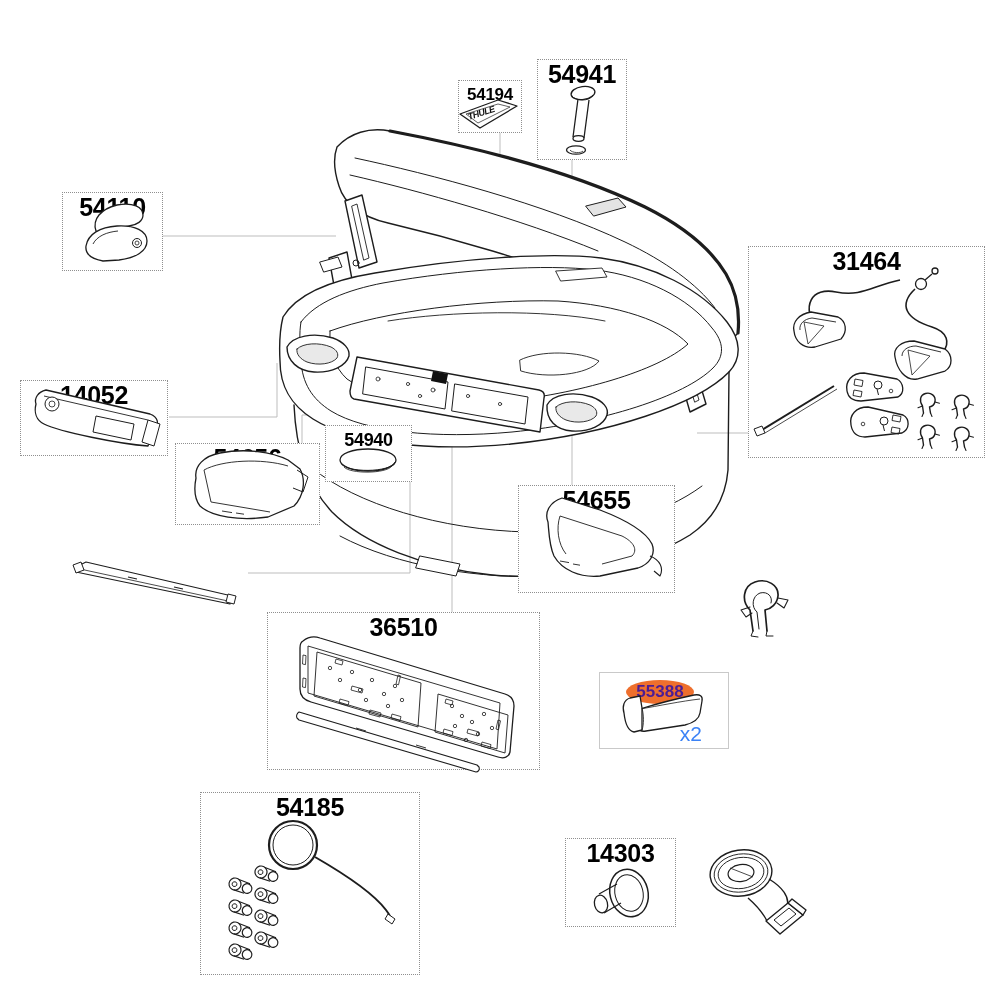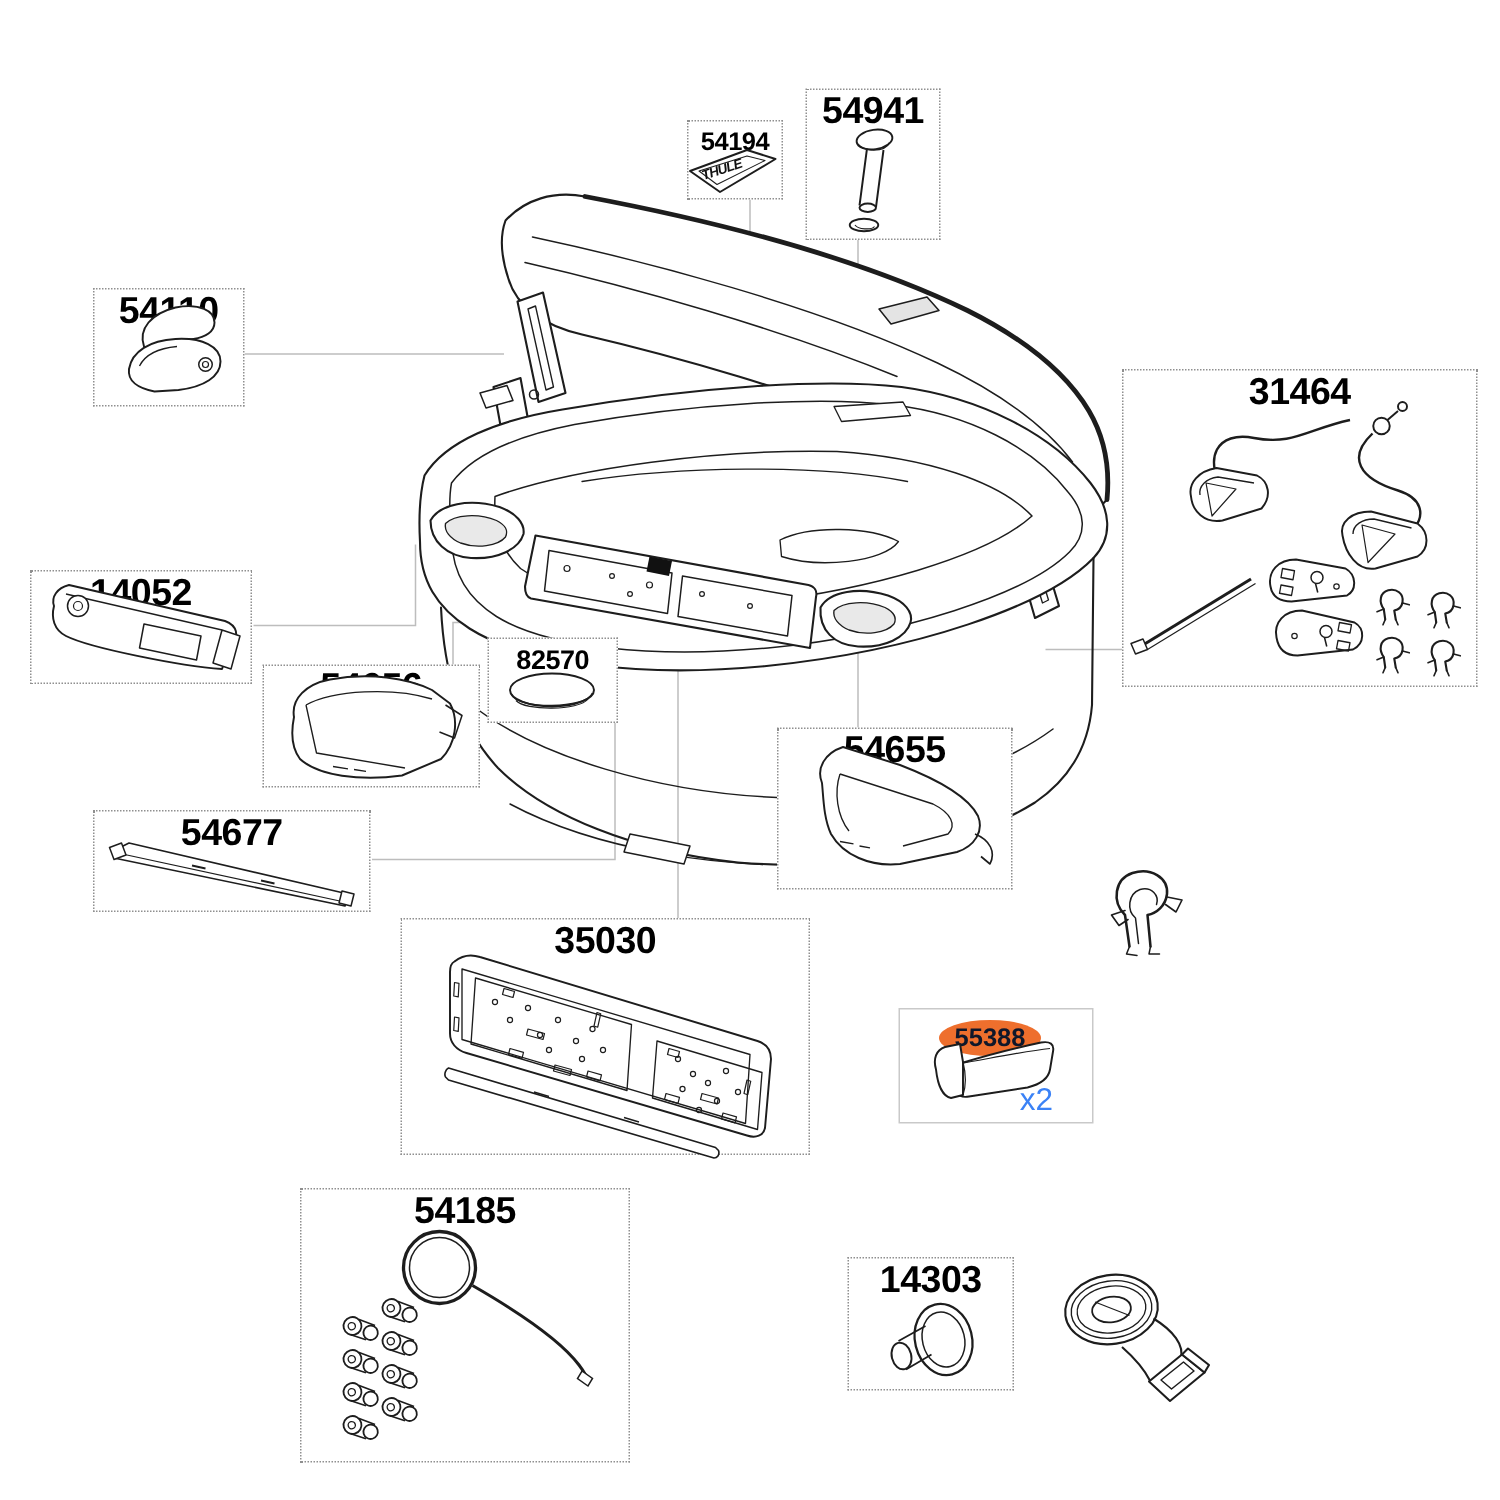--- a/index.html
+++ b/index.html
@@ -15,21 +15,21 @@
     border:1px dotted #8f8f8f;background:#ffffff;cursor:pointer;
   }
   .pbox.solid{border:1px solid #c9c9c9;}
   .plabel{
     position:absolute;top:0;left:0;right:0;text-align:center;
     font-weight:700;font-size:25px;letter-spacing:-0.3px;color:#000;
   }
   .hl-ellipse{
     position:absolute;left:26px;top:7px;width:68px;height:24px;
     border-radius:50%;display:flex;align-items:center;justify-content:center;
-    font-weight:700;font-size:17px;color:#0f172a;
+    font-weight:700;font-size:17px;color:#4c1d95;
   }
   .qty{
     position:absolute;right:26px;bottom:2px;
     font-size:21px;color:#3b82f6;font-weight:400;
   }
 </style>
 </head>
 <body>
 
 <div class="canvas">
@@ -111,30 +111,27 @@
   <div class="pbox" style="left:748px;top:246px;width:237px;height:212px">
       <div class="plabel">31464</div>
     </div>
   <div class="pbox" style="left:20px;top:380px;width:148px;height:76px">
       <div class="plabel">14052</div>
     </div>
   <div class="pbox" style="left:175px;top:443px;width:145px;height:82px">
       <div class="plabel">54656</div>
     </div>
   <div class="pbox" style="left:325px;top:425px;width:87px;height:57px">
-      <div class="plabel" style="font-size:18px;top:4px">82570</div>
-    </div>
-  <div class="pbox" style="left:62px;top:540px;width:185px;height:68px">
-      <div class="plabel">54677</div>
+      <div class="plabel" style="font-size:18px;top:4px">54940</div>
     </div>
   <div class="pbox" style="left:518px;top:485px;width:157px;height:108px">
       <div class="plabel">54655</div>
     </div>
   <div class="pbox" style="left:267px;top:612px;width:273px;height:158px">
-      <div class="plabel">35030</div>
+      <div class="plabel">36510</div>
     </div>
 
   <div class="pbox solid" style="left:599px;top:672px;width:130px;height:77px">
     <div class="hl-ellipse" style="background:#ee6f2d">
       <span>55388</span>
     </div>
     <div class="qty">x2</div>
   </div>
 
   <div class="pbox" style="left:200px;top:792px;width:220px;height:183px">

